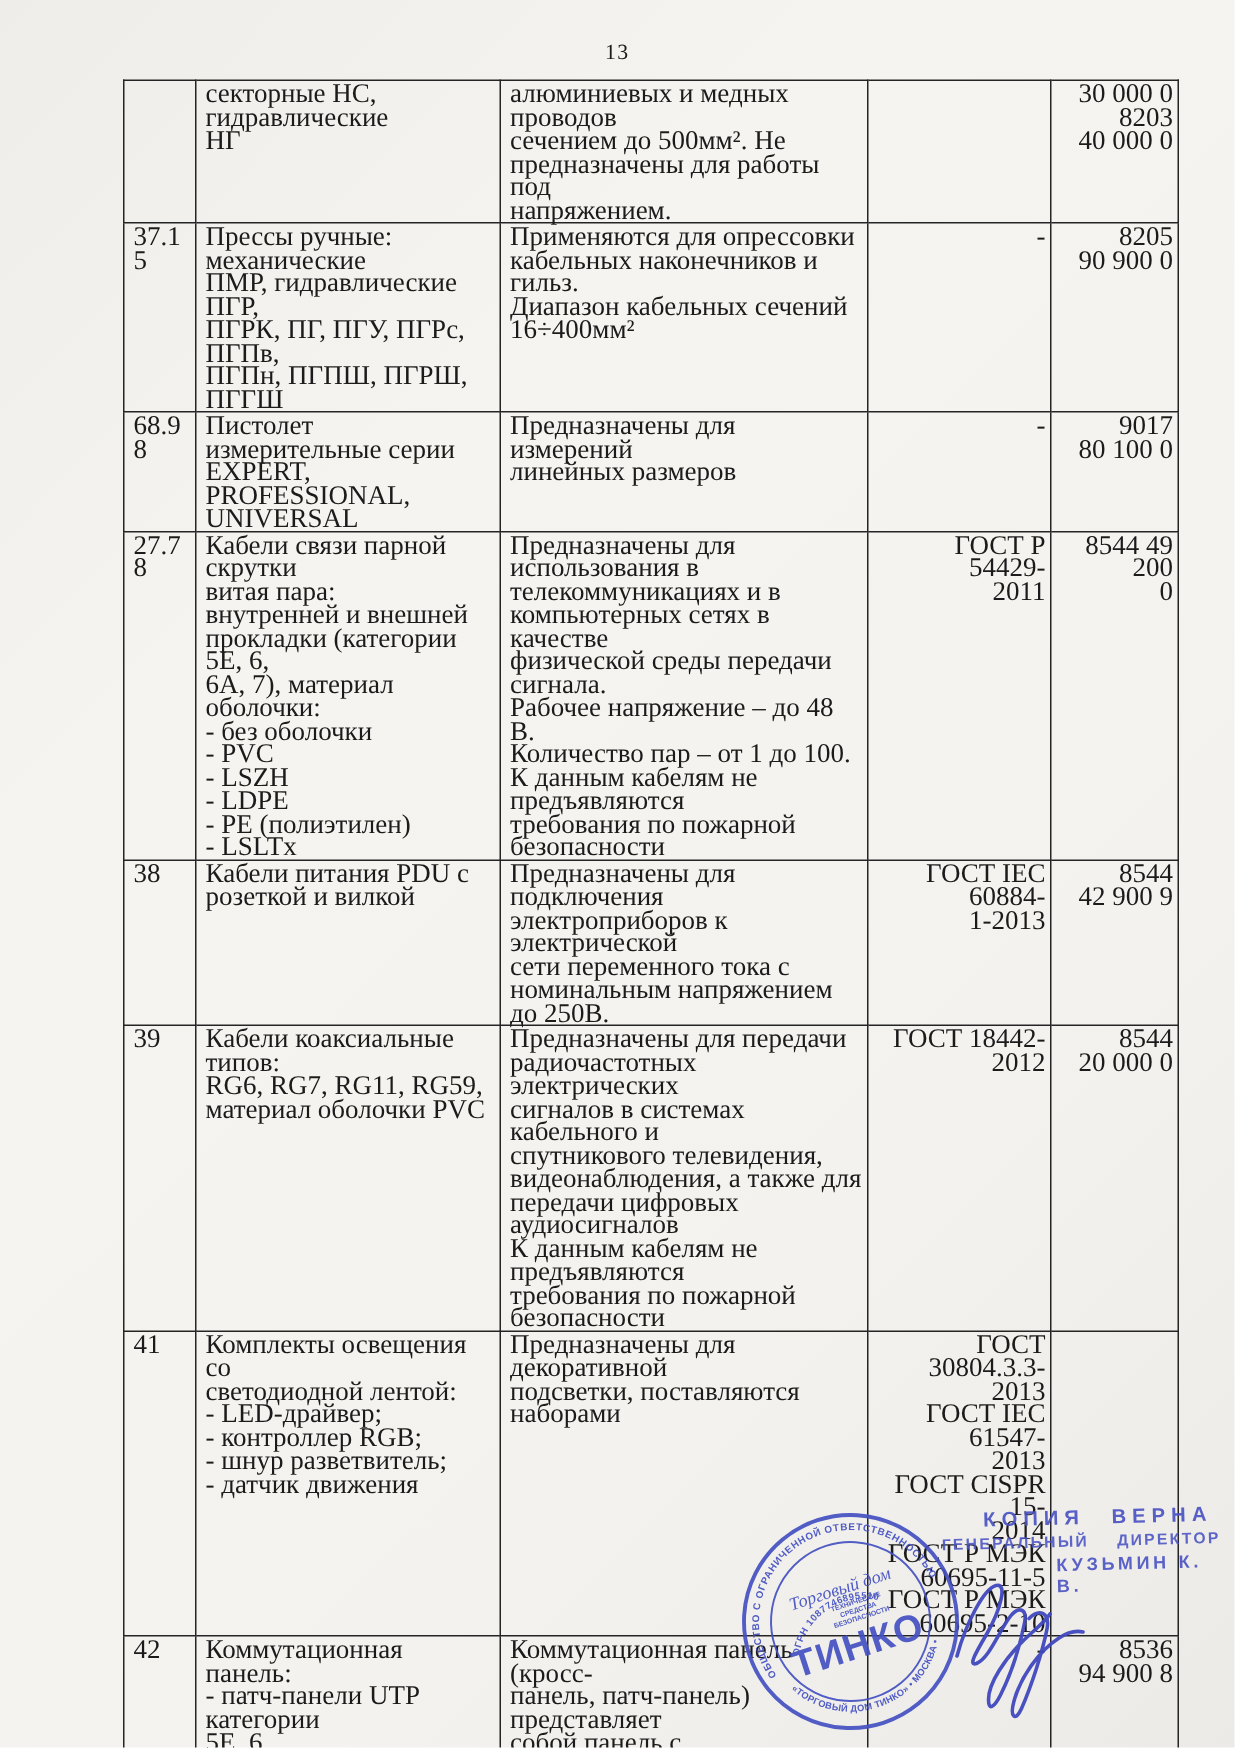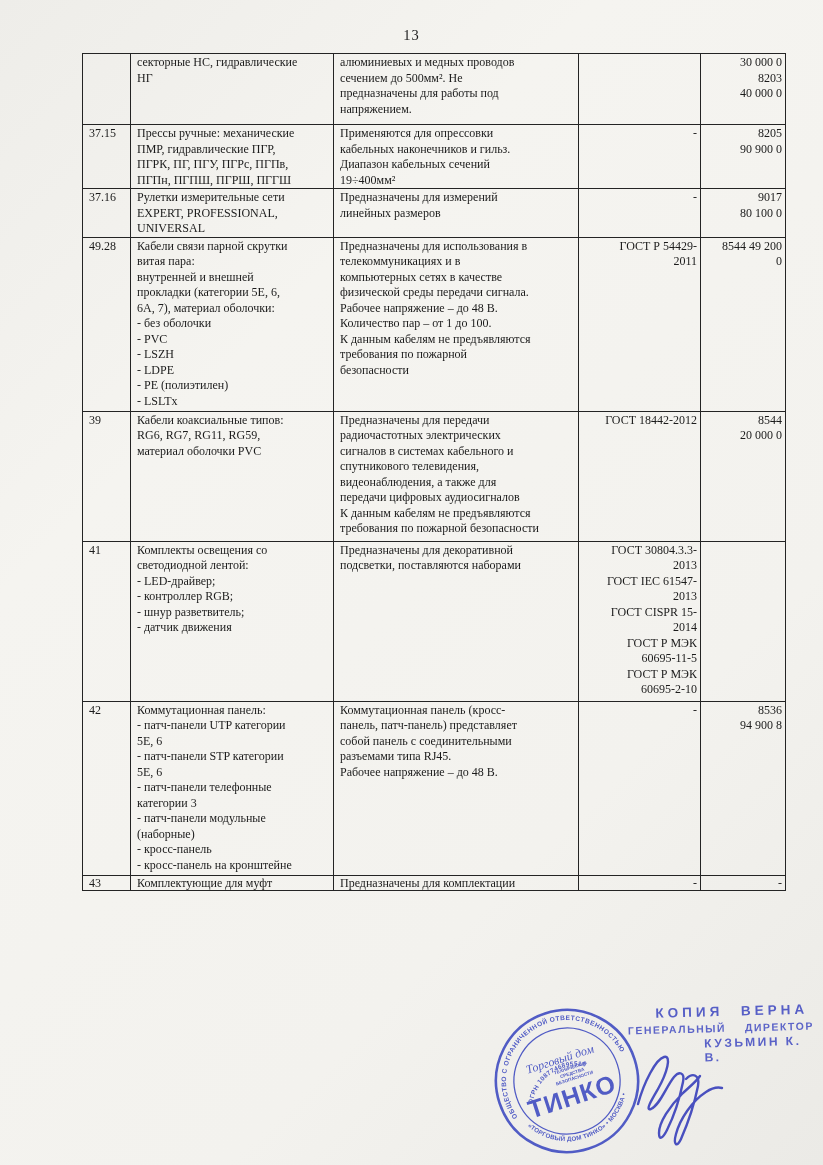--- a/index.html
+++ b/index.html
@@ -11,21 +11,21 @@
   .page-number{
     position:absolute;top:27px;left:0;width:823px;text-align:center;
     font-size:14.5px;letter-spacing:1px;
   }
   table.doc{
     position:absolute;left:82px;top:53px;width:703px;
     border-collapse:collapse;table-layout:fixed;
   }
   table.doc td{
     border:1.6px solid #242424;vertical-align:top;
-    font-size:12px;line-height:15.5px;
+    font-size:18px;line-height:15.5px;
     white-space:pre-wrap;word-wrap:break-word;
     padding:1px 3px 0 6px;
   }
   td.c-num{padding-left:7px;}
   td.c-center{text-align:right;padding:1px 2px 0 2px;}
   tr.r0{height:71px} tr.r1{height:62px} tr.r2{height:62px} tr.r3{height:48px}
   tr.r4{height:174px} tr.r5{height:63px} tr.r6{height:130px} tr.r7{height:50px}
   tr.r8{height:160px} tr.r9{height:174px} tr.r10{height:15px}
   tr.r10 td{line-height:14px;padding-top:0;}
 
@@ -79,38 +79,38 @@
     </tr>
     <tr class="r2">
       <td class="c-num">37.15</td>
       <td>Прессы ручные: механические
 ПМР, гидравлические ПГР,
 ПГРК, ПГ, ПГУ, ПГРс, ПГПв,
 ПГПн, ПГПШ, ПГРШ, ПГГШ</td>
       <td>Применяются для опрессовки
 кабельных наконечников и гильз.
 Диапазон кабельных сечений
-19÷400мм²</td>
+16÷400мм²</td>
       <td class="c-center">-</td>
       <td class="c-center">8205
 90 900 0</td>
     </tr>
     <tr class="r3">
-      <td class="c-num">37.16</td>
-      <td>Рулетки измерительные сети
+      <td class="c-num">68.98</td>
+      <td>Пистолет измерительные серии
 EXPERT, PROFESSIONAL,
 UNIVERSAL</td>
       <td>Предназначены для измерений
 линейных размеров</td>
       <td class="c-center">-</td>
       <td class="c-center">9017
 80 100 0</td>
     </tr>
     <tr class="r4">
-      <td class="c-num">49.28</td>
+      <td class="c-num">27.78</td>
       <td>Кабели связи парной скрутки
 витая пара:
 внутренней и внешней
 прокладки (категории 5Е, 6,
 6А, 7), материал оболочки:
 - без оболочки
 - PVC
 - LSZH
 - LDPE
 - PE (полиэтилен)
@@ -122,20 +122,33 @@
 Рабочее напряжение – до 48 В.
 Количество пар – от 1 до 100.
 К данным кабелям не предъявляются
 требования по пожарной
 безопасности</td>
       <td class="c-center">ГОСТ Р 54429-
 2011</td>
       <td class="c-center">8544 49 200
 0</td>
     </tr>
+    <tr class="r5">
+      <td class="c-num">38</td>
+      <td>Кабели питания PDU с
+розеткой и вилкой</td>
+      <td>Предназначены для подключения
+электроприборов к электрической
+сети переменного тока с
+номинальным напряжением до 250В.</td>
+      <td class="c-center">ГОСТ IEC 60884-
+1-2013</td>
+      <td class="c-center">8544
+42 900 9</td>
+    </tr>
     <tr class="r6">
       <td class="c-num">39</td>
       <td>Кабели коаксиальные типов:
 RG6, RG7, RG11, RG59,
 материал оболочки PVC</td>
       <td>Предназначены для передачи
 радиочастотных электрических
 сигналов в системах кабельного и
 спутникового телевидения,
 видеонаблюдения, а также для

